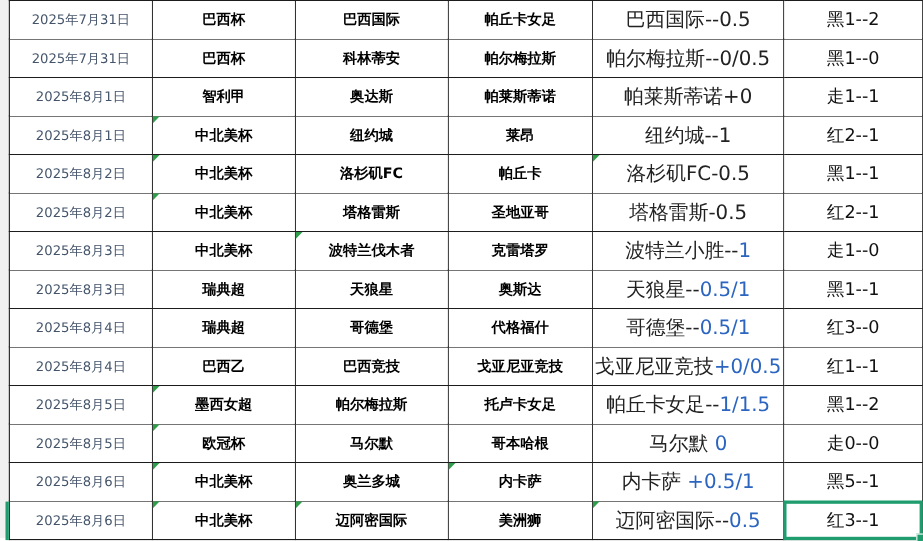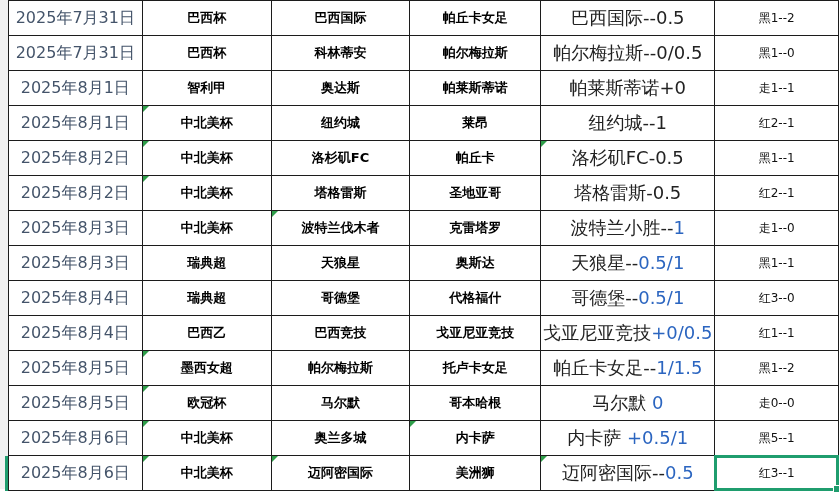--- a/index.html
+++ b/index.html
@@ -13,26 +13,26 @@
   .row-accent{
     position:absolute;left:5px;top:456px;width:3px;height:35px;background:#1f9d6e;z-index:2;
   }
   table.sheet{
     position:absolute;left:8px;top:0;border-collapse:collapse;table-layout:fixed;background:#fff;
   }
   table.sheet td{
     border:1px solid #1c1c1c;height:34px;padding:0 2px;text-align:center;vertical-align:middle;
     position:relative;white-space:nowrap;background:#fff;
   }
-  .c-date{color:#44546a;font-size:16px;font-weight:400;}
+  .c-date{color:#44546a;font-size:12px;font-weight:400;}
   .c-bold{color:#000;font-size:13px;font-weight:700;}
   .c-reg{color:#000;font-size:13px;font-weight:700;}
   .c-handi{color:#222;font-size:18px;font-weight:400;}
   .c-handi .blue{color:#2b65c0;}
-  .c-res{color:#111;font-size:12px;font-weight:400;}
+  .c-res{color:#111;font-size:16px;font-weight:400;}
   .tri{
     position:absolute;left:0;top:0;width:0;height:0;
     border-top:6px solid #2f9e4a;border-right:6px solid transparent;z-index:1;
   }
   .selov{
     position:absolute;top:-1px;left:-1px;right:-1px;bottom:-1px;
     border:3px solid #1f9d6e;pointer-events:none;z-index:3;
   }
   .fillh{
     position:absolute;right:-4px;bottom:-4px;width:7px;height:7px;

